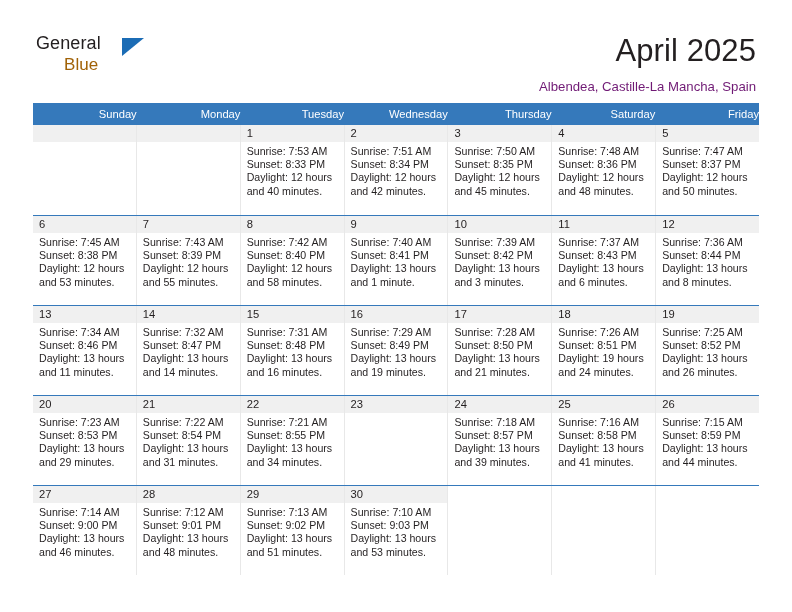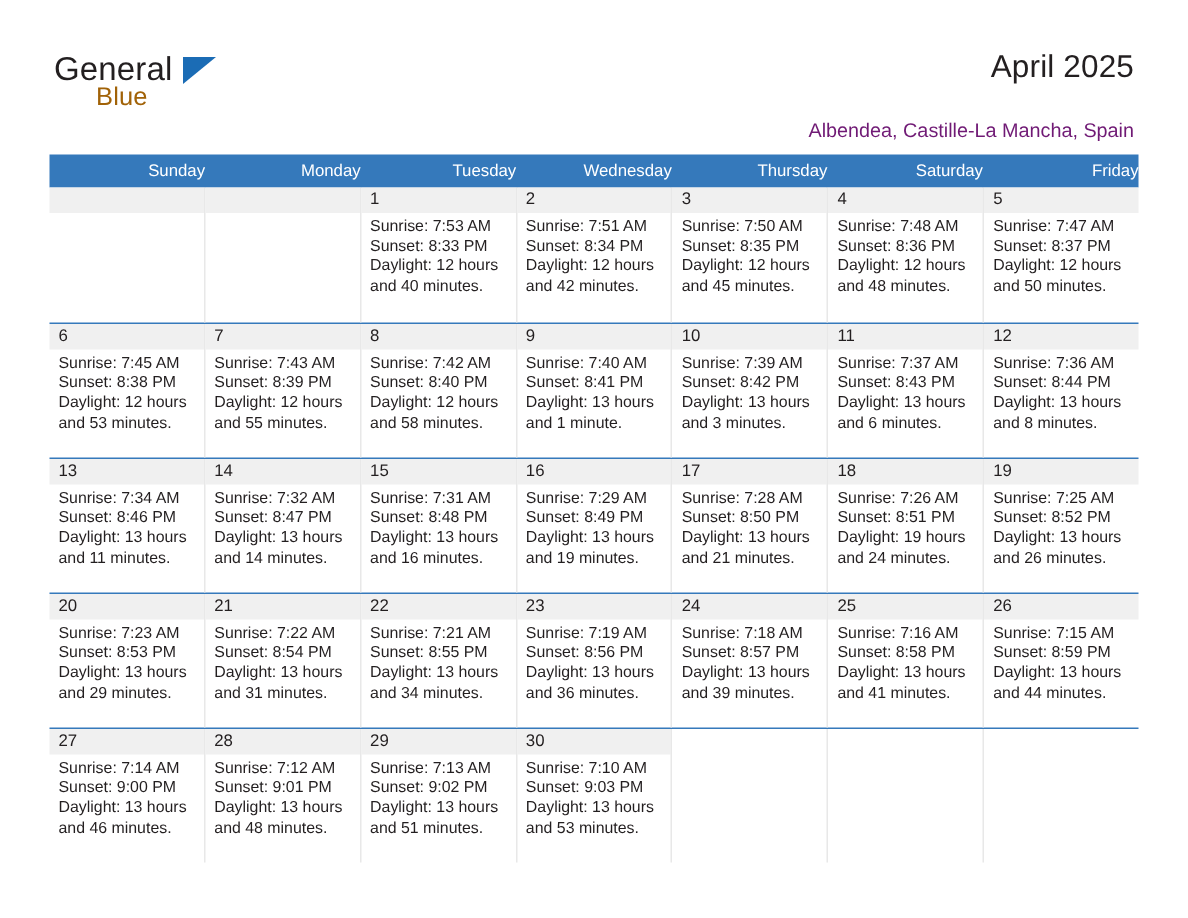--- a/index.html
+++ b/index.html
@@ -32,21 +32,21 @@
     position: absolute;
     left: 36px;
     top: 33px;
     width: 230px;
     height: 52px;
   }
   .logo-general {
     position: absolute;
     left: 0;
     top: 0;
-    font-size: 22px;
+    font-size: 18px;
     letter-spacing: .1px;
     color: #231f20;
     font-family: "Liberation Sans", sans-serif;
   }
   .logo-triangle {
     position: absolute;
     left: 86px;
     top: 4.5px;
     width: 0;
     height: 0;
@@ -59,21 +59,21 @@
     top: 22px;
     font-size: 17px;
     color: #a16207;
     letter-spacing: .1px;
   }
 
   .title {
     position: absolute;
     right: 36px;
     top: 33px;
-    font-size: 21px;
+    font-size: 31px;
     color: #231f20;
     text-align: right;
     white-space: nowrap;
     letter-spacing: .1px;
   }
   .subtitle {
     position: absolute;
     right: 36px;
     top: 79px;
     font-size: 13.2px;
@@ -356,25 +356,20 @@
           <div class="cell">
             <div class="daynum">22</div>
             <div class="info">
               <div>Sunrise: 7:21 AM</div>
               <div>Sunset: 8:55 PM</div>
               <div class="daylight">Daylight: 13 hours and 34 minutes.</div>
             </div>
           </div>
           <div class="cell">
             <div class="daynum">23</div>
-            <div class="info">
-              <div>Sunrise: 7:19 AM</div>
-              <div>Sunset: 8:56 PM</div>
-              <div class="daylight">Daylight: 13 hours and 36 minutes.</div>
-            </div>
           </div>
           <div class="cell">
             <div class="daynum">24</div>
             <div class="info">
               <div>Sunrise: 7:18 AM</div>
               <div>Sunset: 8:57 PM</div>
               <div class="daylight">Daylight: 13 hours and 39 minutes.</div>
             </div>
           </div>
           <div class="cell">

